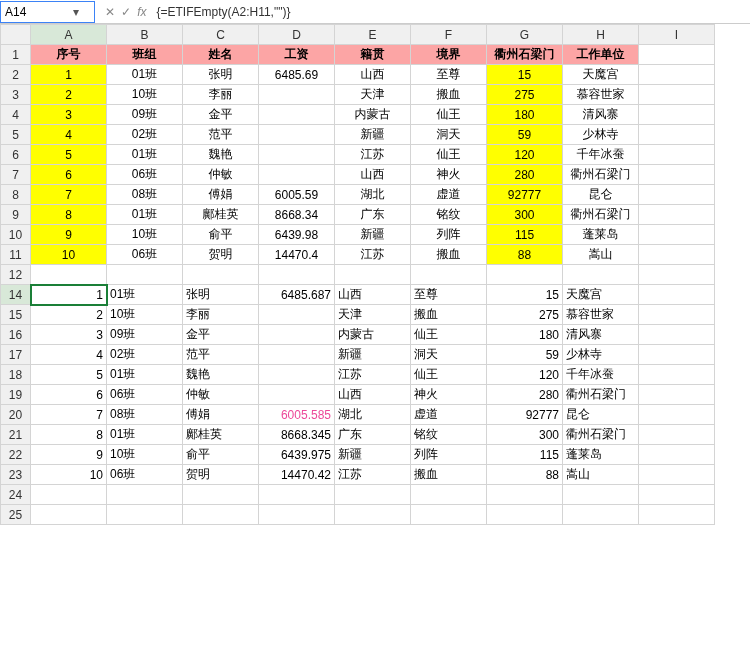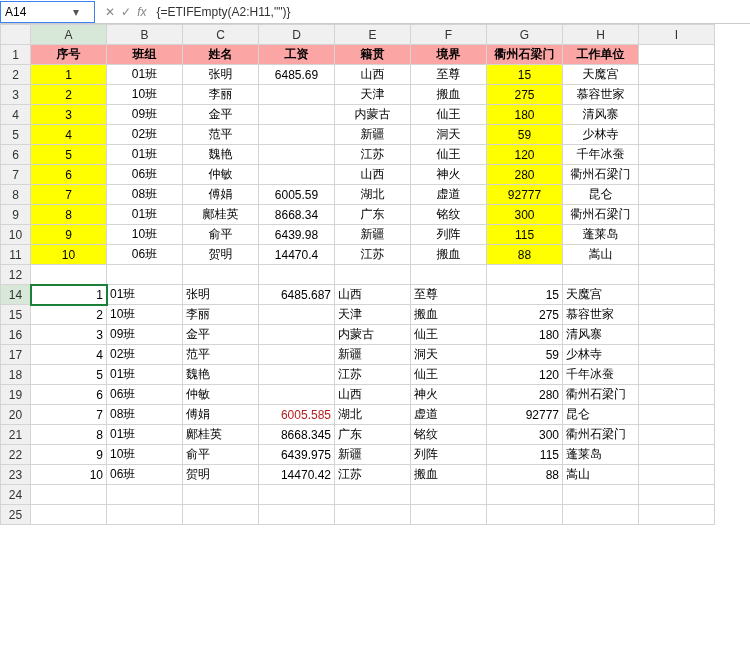--- a/index.html
+++ b/index.html
@@ -38,21 +38,21 @@
 
 
 .hdr-cell { background: #fca5a5; font-weight: bold; text-align: center; }
 .data-cell { text-align: center; }
 .yA { background: #ffff00; text-align: center; }
 .yG { background: #ffff00; text-align: center; }
 
 
 .numR { text-align: right; }
 .txtL { text-align: left; }
-.red { color: #b91c1c; margin-left: 10px; }
+.red { color: #ec4899; margin-left: 10px; }
 
 
 .active-cell { outline: 2px solid #1a7f37; outline-offset: -1px; }
 
 
 .row-hdr.sel, th.col-hdr.sel { background: #d8e8d8; }
 </style>
 </head>
 <body>
 

